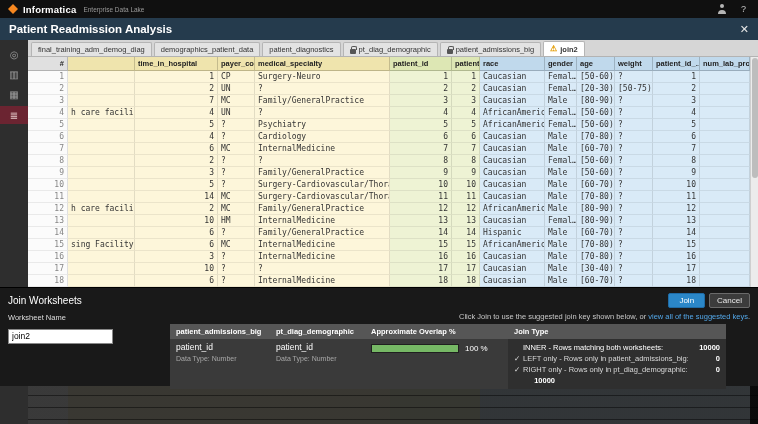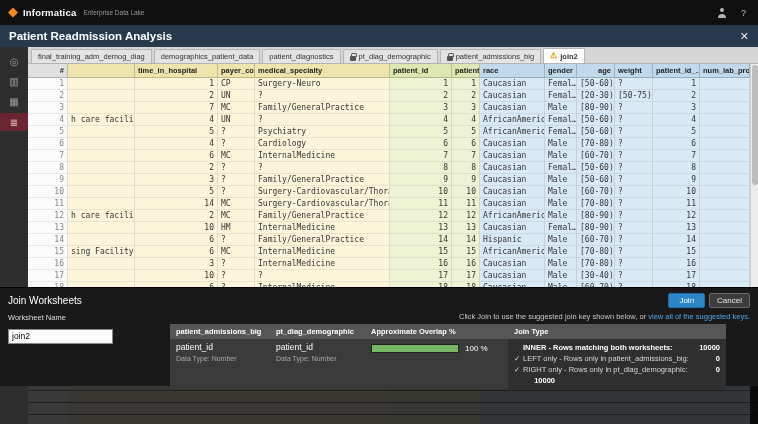--- a/index.html
+++ b/index.html
@@ -3,21 +3,21 @@
 <meta charset="utf-8">
 <style>
   * { margin:0; padding:0; box-sizing:border-box; }
   html,body { background:#000; }
   .screen {
     position:relative; width:758px; height:424px; overflow:hidden;
     background:#1a1a1a; font-family:"Liberation Sans", sans-serif;
     -webkit-user-select:none; user-select:none;
   }
   
-  .topbar { display:flex; align-items:center; height:25px; background:#101010; padding:0 8px; gap:5px; }
+  .topbar { display:flex; align-items:center; height:18px; background:#101010; padding:0 8px; gap:5px; }
   .logo { width:10px; height:10px; background:#f6871f; clip-path:polygon(50% 0,100% 50%,50% 100%,0 50%); flex:none; }
   .brand { font-size:9.5px; font-weight:bold; color:#fff; letter-spacing:.2px; }
   .brand-sub { font-size:6.5px; color:#9a9a9a; margin-left:2px; }
   .topbar-right { margin-left:auto; display:flex; align-items:center; gap:14px; padding-right:4px; }
   .person { width:10px; height:10px; position:relative; display:inline-block; cursor:pointer; }
   .person::before { content:""; position:absolute; top:0; left:3px; width:4px; height:4px; border-radius:50%; background:#b5b5b5; }
   .person::after { content:""; position:absolute; bottom:0; left:1px; width:8px; height:4px; border-radius:4px 4px 0 0; background:#b5b5b5; }
   .help { font-size:9px; color:#c4c4c4; cursor:pointer; }
   
   .titlebar { display:flex; align-items:center; height:22px; background:#253b4d; padding:0 9px; }
@@ -82,21 +82,21 @@
   .kt-key { font-size:8.5px; color:#fff; }
   .kt-type { font-size:7px; color:#a8a8a8; margin-top:3px; }
   .kt-c.c3 { display:flex; align-items:flex-start; gap:6px; padding-top:5px; }
   .bar { width:88px; height:9px; background:#2b2b2b; border:1px solid #1f1f1f; }
   .bar-fill { height:100%; background:#76b865; }
   .pct { font-size:8px; color:#fff; }
   .kt-c.c4 { background:#2f2f2f; display:flex; flex-direction:column; justify-content:center; gap:0; padding:2px 6px; }
   .jt-row { display:flex; align-items:center; height:11px; font-size:7.5px; color:#d8d8d8; }
   .jt-check { width:9px; color:#ddd; flex:none; }
   .jt-label { flex:1; overflow:hidden; white-space:nowrap; }
-  .jt-row.bold .jt-label { font-weight:bold; color:#fff; }
+  .jt-row.bold .jt-label { font-weight:normal; color:#fff; }
   .jt-row.right .jt-label { text-align:right; padding-right:8px; }
   .jt-value { font-weight:bold; color:#fff; min-width:32px; text-align:right; flex:none; }
 </style>
 </head>
 <body>
 
 <div class="screen">
 
   <div class="topbar">
     <span class="logo"></span>
@@ -152,21 +152,21 @@
         <div class="thead">
             <div class="hcell h-gray" style="width: 40px; text-align: right;">#</div>
             <div class="hcell h-yellow" style="width: 67px; text-align: left;"></div>
             <div class="hcell h-yellow" style="width: 83px; text-align: left;">time_in_hospital</div>
             <div class="hcell h-yellow" style="width: 37px; text-align: left;">payer_code</div>
             <div class="hcell h-yellow" style="width: 135px; text-align: left;">medical_specialty</div>
             <div class="hcell h-green" style="width: 62px; text-align: left;">patient_id</div>
             <div class="hcell h-green" style="width: 28px; text-align: left;">patient_id</div>
             <div class="hcell h-blue" style="width: 65px; text-align: left;">race</div>
             <div class="hcell h-blue" style="width: 32px; text-align: left;">gender</div>
-            <div class="hcell h-blue" style="width: 38px; text-align: right;">age</div>
+            <div class="hcell h-blue" style="width: 38px; text-align: left;">age</div>
             <div class="hcell h-blue" style="width: 38px; text-align: left;">weight</div>
             <div class="hcell h-blue" style="width: 47px; text-align: left;">patient_id_…</div>
             <div class="hcell h-blue" style="width: 50px; text-align: left;">num_lab_procedure…</div>
           </div>
         <div class="tbody">
             <div class="trow">
               <div class="tcell g-gray" style="width: 40px; text-align: right;">1</div>
               <div class="tcell g-yellow" style="width: 67px; text-align: left;"></div>
               <div class="tcell g-yellow" style="width: 83px; text-align: right;">1</div>
               <div class="tcell g-yellow" style="width: 37px; text-align: left;">CP</div>

